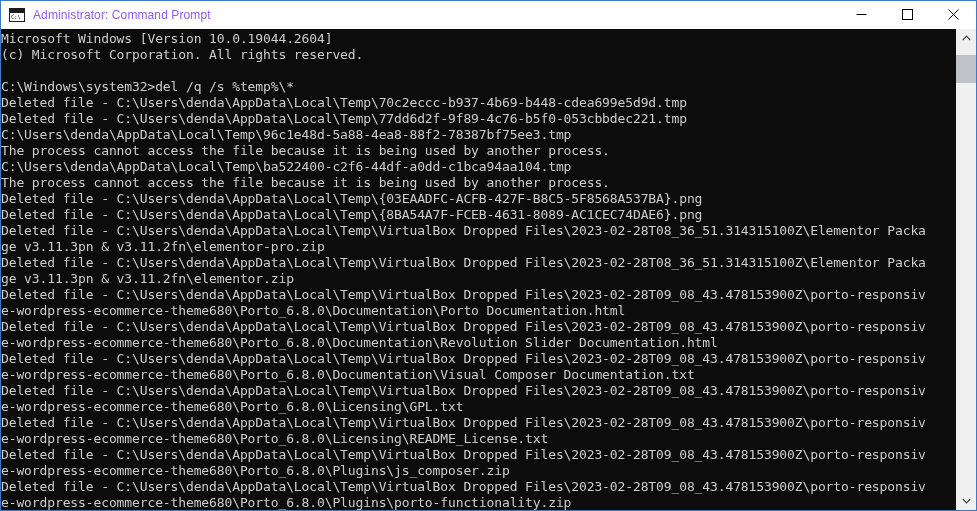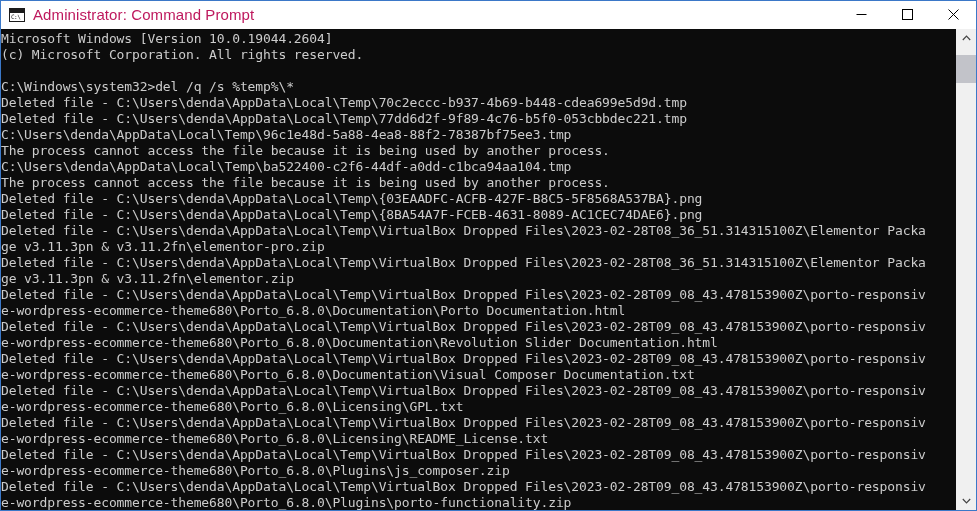--- a/index.html
+++ b/index.html
@@ -56,22 +56,22 @@
     position: absolute;
     top: 4px; left: 1px;
     font-family: "DejaVu Sans Mono", monospace;
     font-size: 6px;
     line-height: 7px;
     color: #1b1b1b;
     letter-spacing: -0.5px;
   }
   .title-text {
     font-family: "Liberation Sans", sans-serif;
-    font-size: 15px;
-    color: #be185d;
+    font-size: 12px;
+    color: #8b5cf6;
     white-space: nowrap;
     letter-spacing: 0.1px;
   }
   .titlebar-spacer { flex: 1 1 auto; }
   .winbtns { display: flex; height: 27px; }
   .winbtn {
     width: 46px;
     height: 27px;
     display: flex;
     align-items: center;

